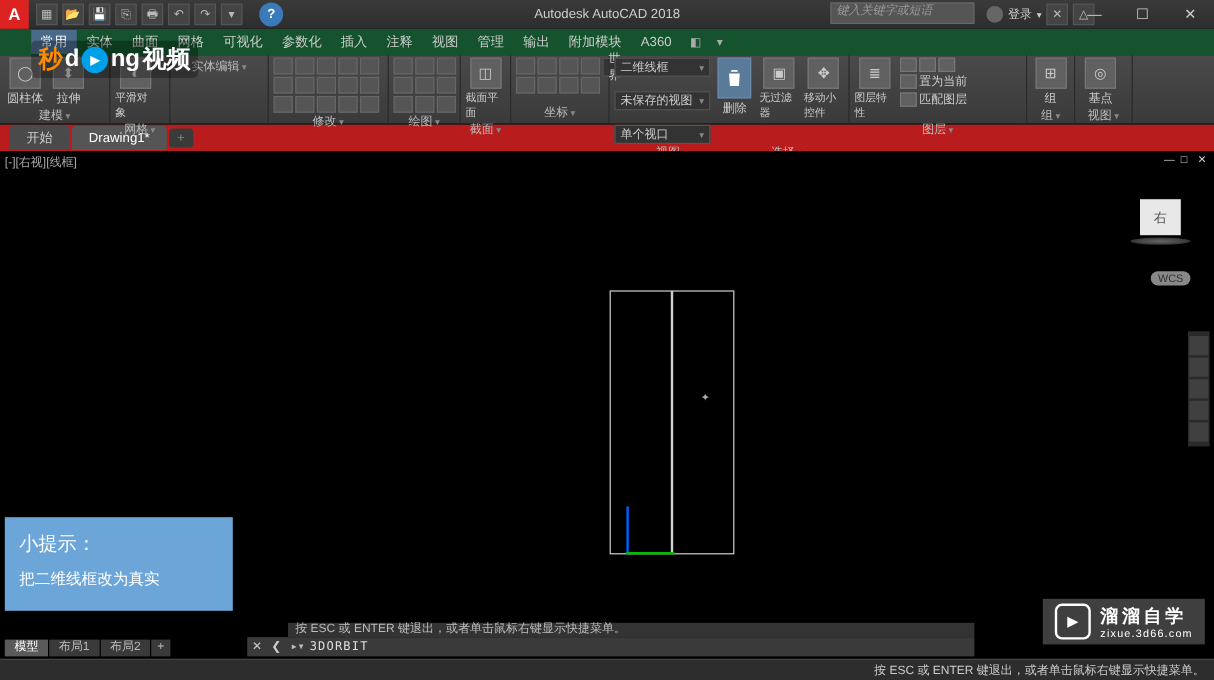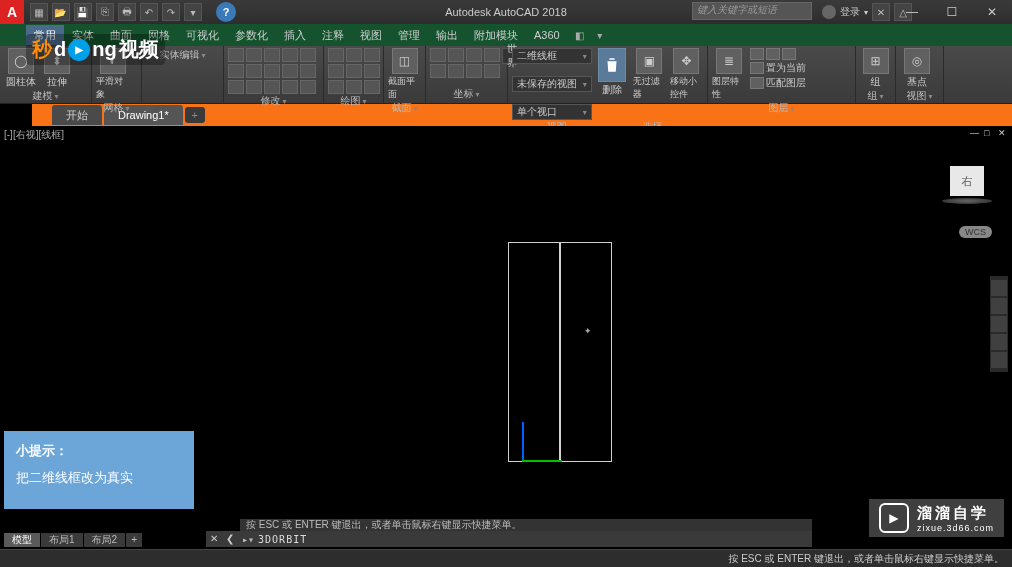--- a/index.html
+++ b/index.html
@@ -43,21 +43,21 @@
   .sm-txt { font-size: 10px; color: #ccc; }
   .icon-grid { display: grid; grid-template-columns: repeat(5,16px); grid-auto-rows: 14px; gap: 2px; }
   .icon-grid .gi { width: 16px; height: 14px; background: #555; border: 1px solid #666; }
   .icon-col { display: flex; flex-direction: column; gap: 2px; }
   .dropdown-field { height: 16px; background: #333; border: 1px solid #555; color: #ccc; font-size: 10px; padding: 0 4px; display: flex; align-items: center; justify-content: space-between; }
   .dropdown-field::after { content: "▾"; font-size: 8px; color: #888; margin-left: 4px; }
   .delete-btn { width: 28px; height: 34px; background: #5a7a9a; border: 1px solid #6a8aaa; display: flex; align-items: center; justify-content: center; }
   .delete-btn svg { width: 18px; height: 18px; }
 
   
-  .file-tabs { height: 22px; background: #f97316; display: flex; align-items: center; padding-left: 20px; gap: 2px; margin-left: 32px; }
+  .file-tabs { height: 22px; background: #b91c1c; display: flex; align-items: center; padding-left: 8px; gap: 2px; }
   .file-tab { padding: 0 14px; height: 20px; line-height: 20px; background: #3a3a3a; color: #ccc; font-size: 11px; border-radius: 3px 3px 0 0; }
   .file-tab.start { background: #4a4a4a; }
   .file-tab.active { background: #555; color: #fff; }
   .file-tab-add { width: 20px; height: 16px; background: #3a3a3a; border-radius: 3px; display: flex; align-items: center; justify-content: center; color: #888; font-size: 11px; }
 
   
   .drawing-area { position: absolute; top: 126px; left: 0; right: 0; bottom: 40px; background: #000; }
   .view-label { position: absolute; top: 2px; left: 4px; color: #aaa; font-size: 10px; }
   .view-ctl-icons { position: absolute; top: 2px; right: 4px; display: flex; gap: 4px; }
   .view-ctl-icons span { width: 10px; height: 10px; color: #ccc; font-size: 9px; }
@@ -74,21 +74,21 @@
   .viewcube-face { width: 34px; height: 30px; background: #e8e8e8; color: #555; display: flex; align-items: center; justify-content: center; font-size: 11px; margin: 0 auto; box-shadow: 0 2px 2px rgba(0,0,0,.5); }
   .viewcube-compass { width: 50px; height: 6px; background: radial-gradient(ellipse,#666,#222); border-radius: 50%; margin-top: 2px; }
   .wcs-badge { position: absolute; top: 100px; right: 20px; background: #888; color: #333; font-size: 9px; padding: 1px 6px; border-radius: 6px; }
 
   
   .navbar-v { position: absolute; top: 150px; right: 4px; width: 18px; background: rgba(60,60,60,.7); display: flex; flex-direction: column; gap: 2px; padding: 4px 0; }
   .navbar-v div { width: 16px; height: 16px; background: #555; margin: 0 auto; opacity: .5; }
 
   
   .tip-box { position: absolute; left: 4px; bottom: 58px; width: 190px; height: 78px; background: #6ca6d9; color: #fff; padding: 10px 12px; font-size: 13px; line-height: 1.6; }
-  .tip-box .title { font-size: 13px; margin-bottom: 6px; font-weight: bold; }
+  .tip-box .title { font-size: 16px; margin-bottom: 6px; }
 
   
   .cmd-hint-bar { position: absolute; bottom: 36px; left: 240px; right: 200px; height: 12px; background: #333; color: #bbb; font-size: 10px; padding: 0 6px; line-height: 12px; }
   .cmd-line { position: absolute; bottom: 20px; left: 206px; right: 200px; height: 16px; background: #3a3a3a; display: flex; align-items: center; gap: 4px; padding: 0 4px; }
   .cmd-close { width: 12px; height: 12px; color: #ccc; font-size: 10px; }
   .cmd-arrow { width: 12px; height: 12px; color: #ccc; font-size: 10px; }
   .cmd-prompt { color: #bbb; font-size: 10px; font-family: Consolas, monospace; }
   .cmd-text { color: #ddd; font-size: 10px; font-family: Consolas, monospace; letter-spacing: 1px; }
 
   

